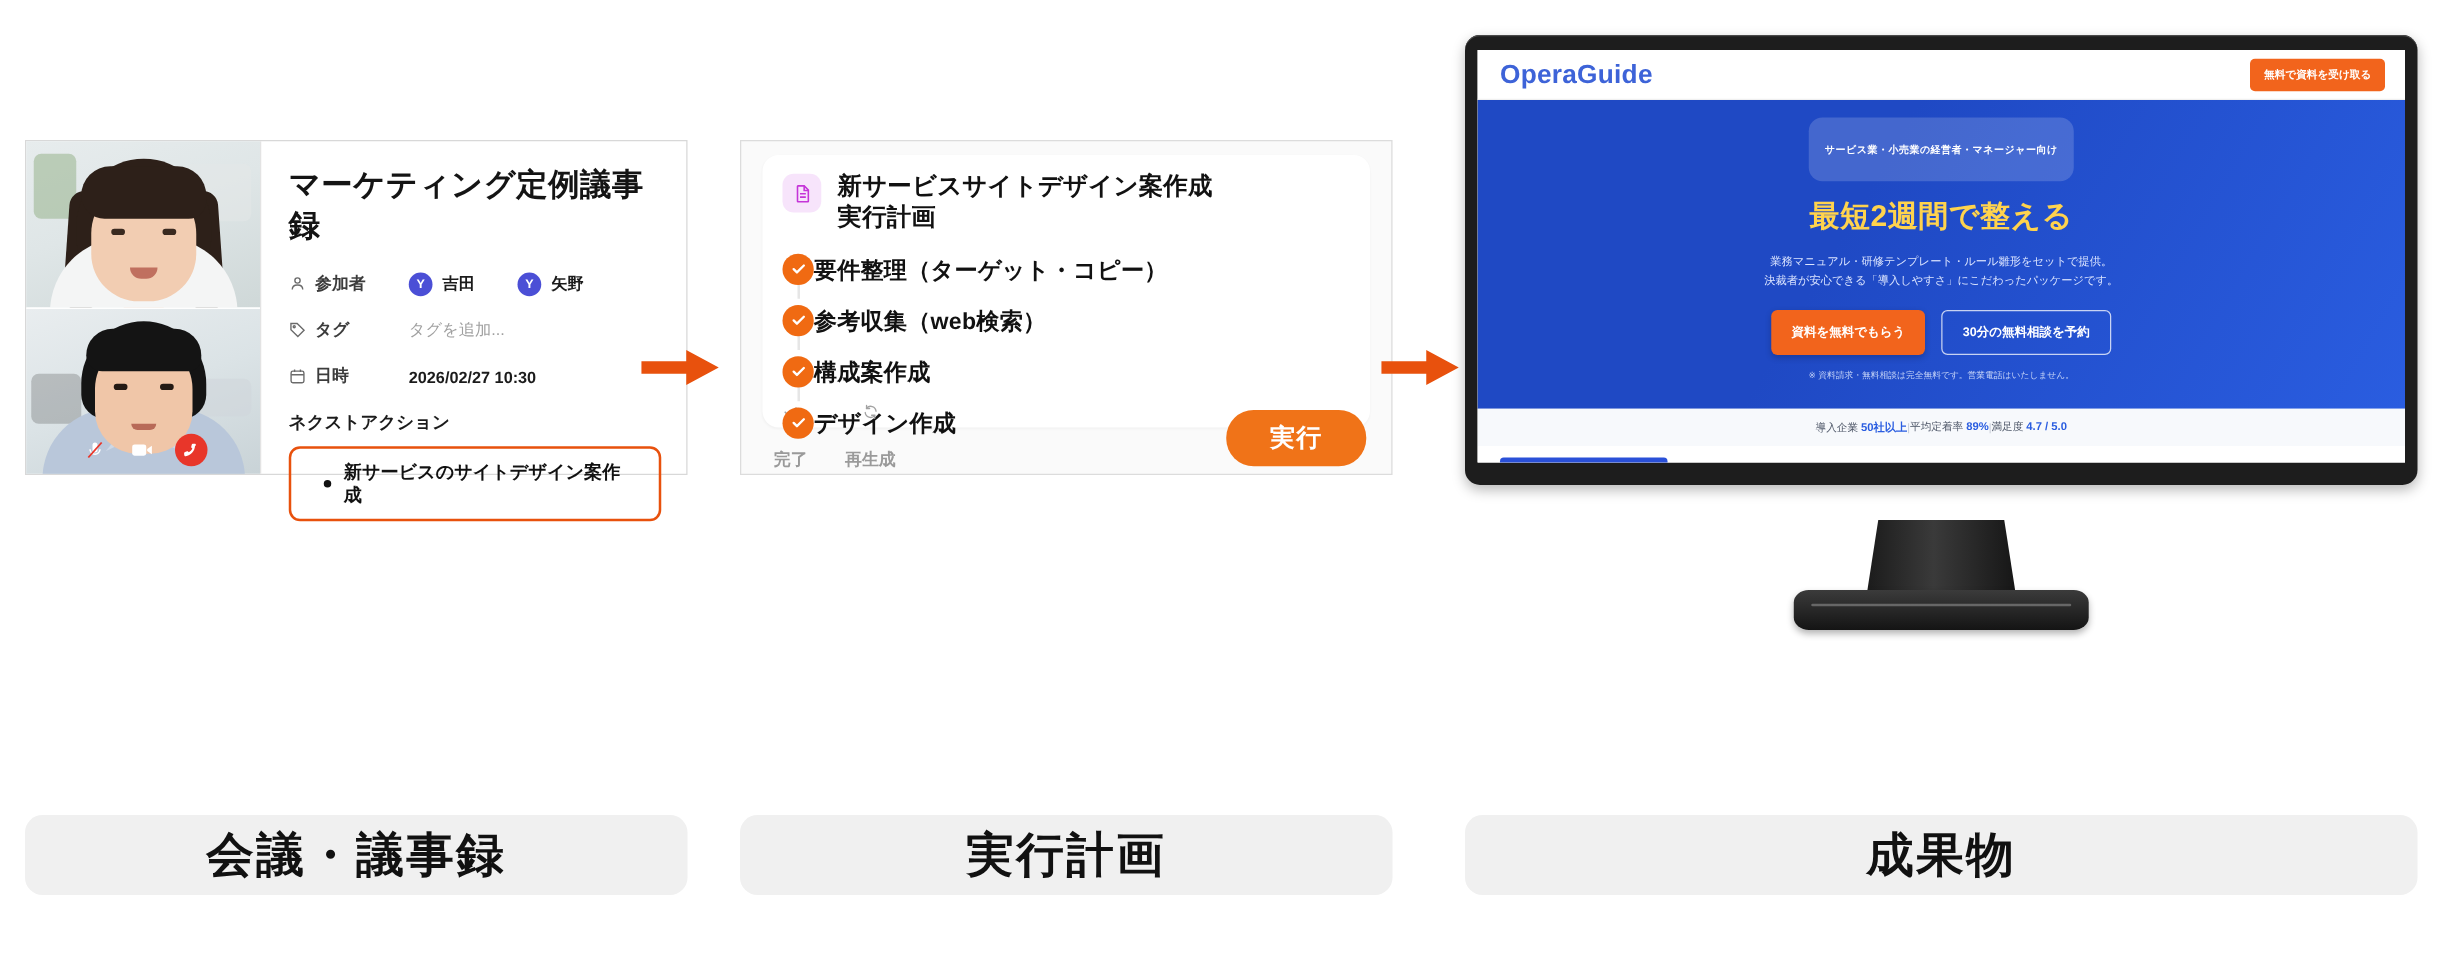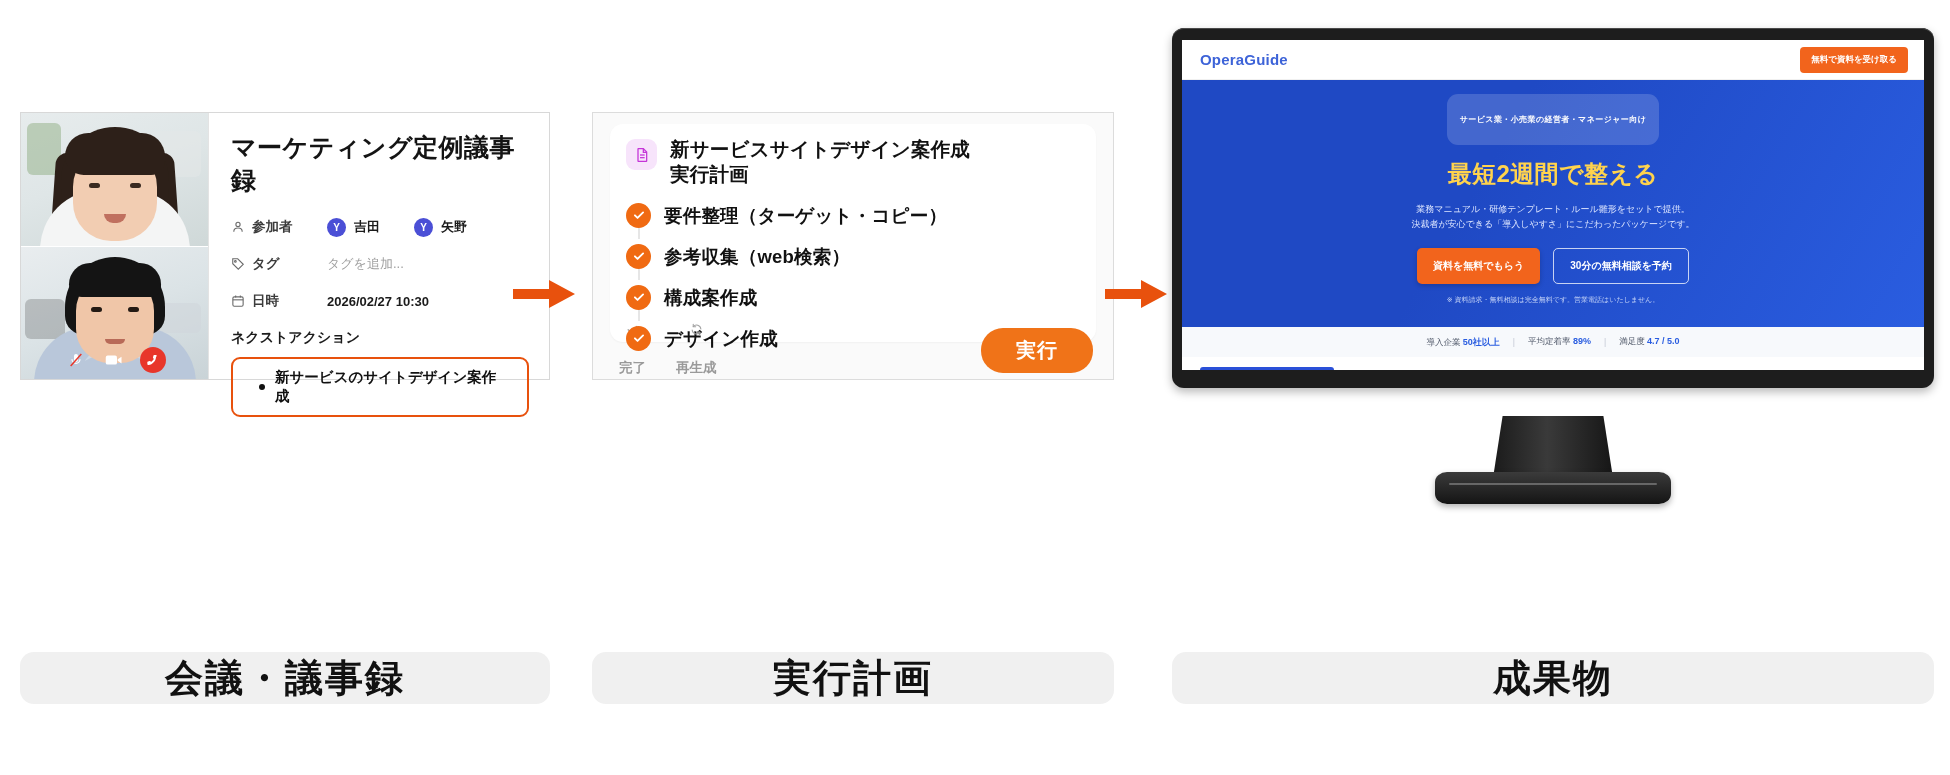--- a/index.html
+++ b/index.html
@@ -103,21 +103,21 @@
   }
   .plan-inner {
     position:absolute; left:17px; top:11px; right:17px; height:218px;
     background:#ffffff; border-radius:13px; padding: 13px 18px 0 16px;
     box-shadow: 0 1px 2px rgba(0,0,0,.04);
   }
   .plan-head { display:flex; gap:13px; align-items:flex-start; margin-bottom: 10px; }
   .doc-chip { width:31px; height:31px; flex:0 0 31px; border-radius:9px; background:#f7e4fb;
               display:flex; align-items:center; justify-content:center; margin-top:2px; }
   .plan-title { font-size: 19.5px; font-weight: 700; color:#111; line-height: 1.28; letter-spacing:.2px; }
-  .step { display:flex; align-items:center; gap:13px; margin-bottom: 4px; height: 37px; position:relative; }
+  .step { display:flex; align-items:center; gap:0; margin-bottom: 4px; height: 37px; position:relative; }
   .step-dot { width: 25px; height: 25px; flex:0 0 25px; border-radius:50%; background:#f06a12;
               display:flex; align-items:center; justify-content:center; z-index:2; }
   .step-line { position:absolute; left:12px; top:30px; width:1.5px; height:12px; background:#e6e6e6; z-index:1; }
   .step-label { font-size: 18.5px; font-weight: 700; color:#111; letter-spacing:.2px; }
   .plan-footer { position:absolute; left:0; right:0; bottom:0; height: 58px;
                  display:flex; align-items:center; padding: 0 20px 0 26px; gap: 30px; }
   .foot-act { display:flex; align-items:center; gap:23px; font-size:13.5px; color:#9a9a9a; font-weight:600;flex-direction:column; }
   .run-btn { margin-left:auto; background:#f07318; color:#fff; border:none; border-radius:22px;
              width: 112px; height: 45px; font-size: 20px; font-weight: 700;
              font-family: "Liberation Sans", sans-serif; letter-spacing: 1px; cursor:pointer; }
@@ -131,49 +131,49 @@
                 background:linear-gradient(90deg,#1b1b1b,#3a3a3a 45%,#161616); clip-path: polygon(8% 0, 92% 0, 100% 100%, 0 100%); }
   .stand-base { position:absolute; left:50%; top:444px; margin-left:-118px; width:236px; height:32px;
                 background:linear-gradient(180deg,#3b3b3b,#141414); border-radius: 12px/10px;
                 box-shadow: 0 3px 6px rgba(0,0,0,.3); }
   .stand-base::after { content:""; position:absolute; left:14px; right:14px; top:11px; height:2px;
                        background:rgba(255,255,255,.28); border-radius:2px; }
 
   
   .lp-header { height: 40px; background:#fff; display:flex; align-items:center;
                padding: 0 16px 0 18px; border-bottom:1px solid #f0f0f0; }
-  .lp-logo { font-size: 15px; font-weight: 700; color:#3d63d8; letter-spacing:.2px; }
+  .lp-logo { font-size: 21px; font-weight: 700; color:#3d63d8; letter-spacing:.2px; }
   .lp-cta-top { margin-left:auto; background:#f2641c; color:#fff; font-size:8.5px; font-weight:700;
                 border:none; border-radius:4px; padding: 7px 11px; cursor:pointer;
                 font-family:"Liberation Sans", sans-serif; }
   .lp-hero { background: linear-gradient(120deg,#1f49c4 0%, #1f49c4 40%, #2a5de0 100%);
              padding: 14px 0 22px 0; text-align:center; }
   .lp-pill { display:inline-block; background:rgba(255,255,255,.17); color:#fff; font-size:8px;
              font-weight:700; padding: 20px 13px; border-radius:11px; letter-spacing:.4px; }
   .lp-h1 { color:#fff; font-size: 24px; font-weight:700; margin-top: 14px; line-height:1.28; letter-spacing:.4px; }
   .lp-h1 .accent { color:#ffd34d; }
   .lp-sub { color:#dce5ff; font-size: 9px; line-height:1.75; margin-top: 12px; }
   .lp-btns { margin-top: 15px; display:flex; justify-content:center; gap:13px; }
   .lp-btn-primary { background:#f2641c; color:#fff; font-size:10px; font-weight:700; border:none;
                     border-radius:5px; padding: 10px 16px; cursor:pointer; font-family:"Liberation Sans",sans-serif;
                     box-shadow: 0 2px 5px rgba(0,0,0,.2); }
   .lp-btn-ghost { background:transparent; color:#fff; font-size:10px; font-weight:700;
                   border:1px solid rgba(255,255,255,.75); border-radius:5px; padding: 10px 16px; cursor:pointer;
                   font-family:"Liberation Sans",sans-serif; }
   .lp-note { color:#c3d2f7; font-size:7px; margin-top: 11px; }
   .lp-stats { background:#f7f9fc; height: 30px; display:flex; align-items:center; justify-content:center;
-              gap: 13px; font-size: 8.5px; color:#4c5566; }
+              font-size: 8.5px; color:#4c5566; }
   .lp-stats b { color:#2a5de0; font-size: 9px; }
   .lp-stats .sep { color:#c3c9d4; }
   .lp-bottom { background:#ffffff; height: 38px; padding: 9px 0 0 18px; }
   .lp-badge { display:inline-block; background:#2a50d8; color:#fff; font-size:8px; font-weight:700;
               padding: 5px 10px; border-radius:3px; }
 
   
-  .chip { position:absolute; height:52px; background:#f0f0f0; border-radius:14px;
+  .chip { position:absolute; height:64px; background:#f0f0f0; border-radius:14px;
           display:flex; align-items:center; justify-content:center;
           font-size: 38px; font-weight: 700; color:#111; letter-spacing: 2px; }
   #chip-1 { left: 20px;   top: 652px; width: 530px; }
   #chip-2 { left: 592px;  top: 652px; width: 522px; }
   #chip-3 { left: 1172px; top: 652px; width: 762px; }
 </style>
 </head>
 <body>
 
 <div class="stage">

